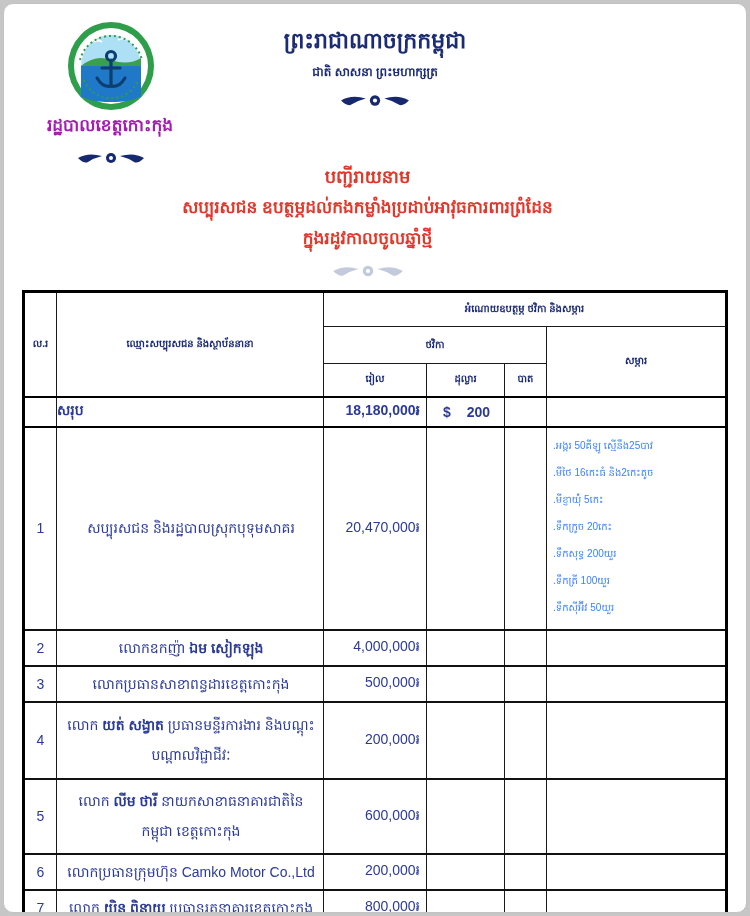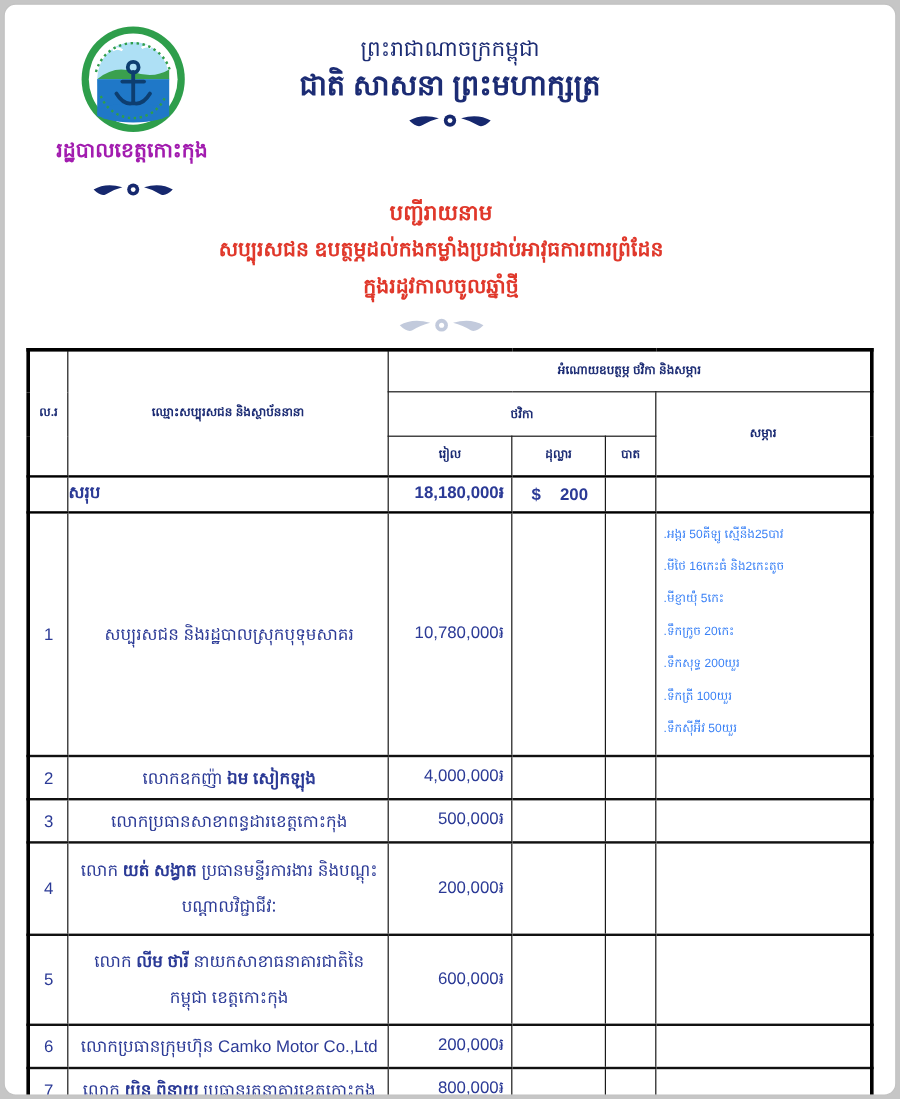--- a/index.html
+++ b/index.html
@@ -18,22 +18,22 @@
     overflow:hidden;
   }
   
   .emblem-wrap{position:absolute;left:62px;top:16px;width:90px;height:92px;}
   .authority{
     position:absolute;left:0;top:110px;width:212px;
     text-align:center;color:#a21caf;font-weight:bold;font-size:17px;
   }
   .authority-ornament{position:absolute;left:72px;top:146px;width:70px;height:16px;color:#16286e;}
   .kingdom-block{position:absolute;left:165px;right:165px;top:22px;text-align:center;color:#1c2c74;}
-  .kingdom-line1{font-size:18px;font-weight:normal;line-height:30px;}
-  .kingdom-line2{font-size:24px;font-weight:bold;line-height:32px;}
+  .kingdom-line1{font-size:22px;font-weight:bold;line-height:30px;}
+  .kingdom-line2{font-size:12px;font-weight:bold;line-height:32px;}
   .kingdom-ornament{width:72px;height:17px;margin:4px auto 0;color:#16286e;}
   
   .doc-title{position:absolute;left:5px;right:20px;top:158px;text-align:center;color:#e0382b;}
   .doc-title .t1{font-size:18px;font-weight:bold;line-height:30px;}
   .doc-title .t2{font-size:17px;font-weight:bold;line-height:31px;}
   .doc-title .t3{font-size:17px;font-weight:bold;line-height:31px;}
   .title-ornament{width:74px;height:18px;margin:8px auto 0;color:#b4bed4;opacity:.8;}
   
   table.main{
     position:absolute;left:18px;top:286px;
@@ -173,21 +173,21 @@
           <span>200</span>
         </div>
       </td>
       <td class="cell-baht"></td>
       <td></td>
     </tr>
 
     <tr class="data r1">
       <td class="cell-no">1</td>
       <td class="cell-name"><span>សប្បុរសជន និងរដ្ឋបាលស្រុកបុទុមសាគរ</span><span class="nb"></span><span></span></td>
-      <td class="cell-riel">10,780,000៛</td>
+      <td class="cell-riel">20,470,000៛</td>
       <td></td>
       <td class="cell-baht"></td>
       <td class="cell-materials">
         <div class="material-line">.អង្ករ 50គីឡូ ស្មើនឹង25បាវ</div>
         <div class="material-line">.មីថៃ 16កេះធំ និង2កេះតូច</div>
         <div class="material-line">.មីខ្ញាយ៉ុំ 5កេះ</div>
         <div class="material-line">.ទឹកក្រូច 20កេះ</div>
         <div class="material-line">.ទឹកសុទ្ធ 200យួរ</div>
         <div class="material-line">.ទឹកត្រី 100យួរ</div>
         <div class="material-line">.ទឹកស៊ីអ៊ីវ 50យួរ</div>

